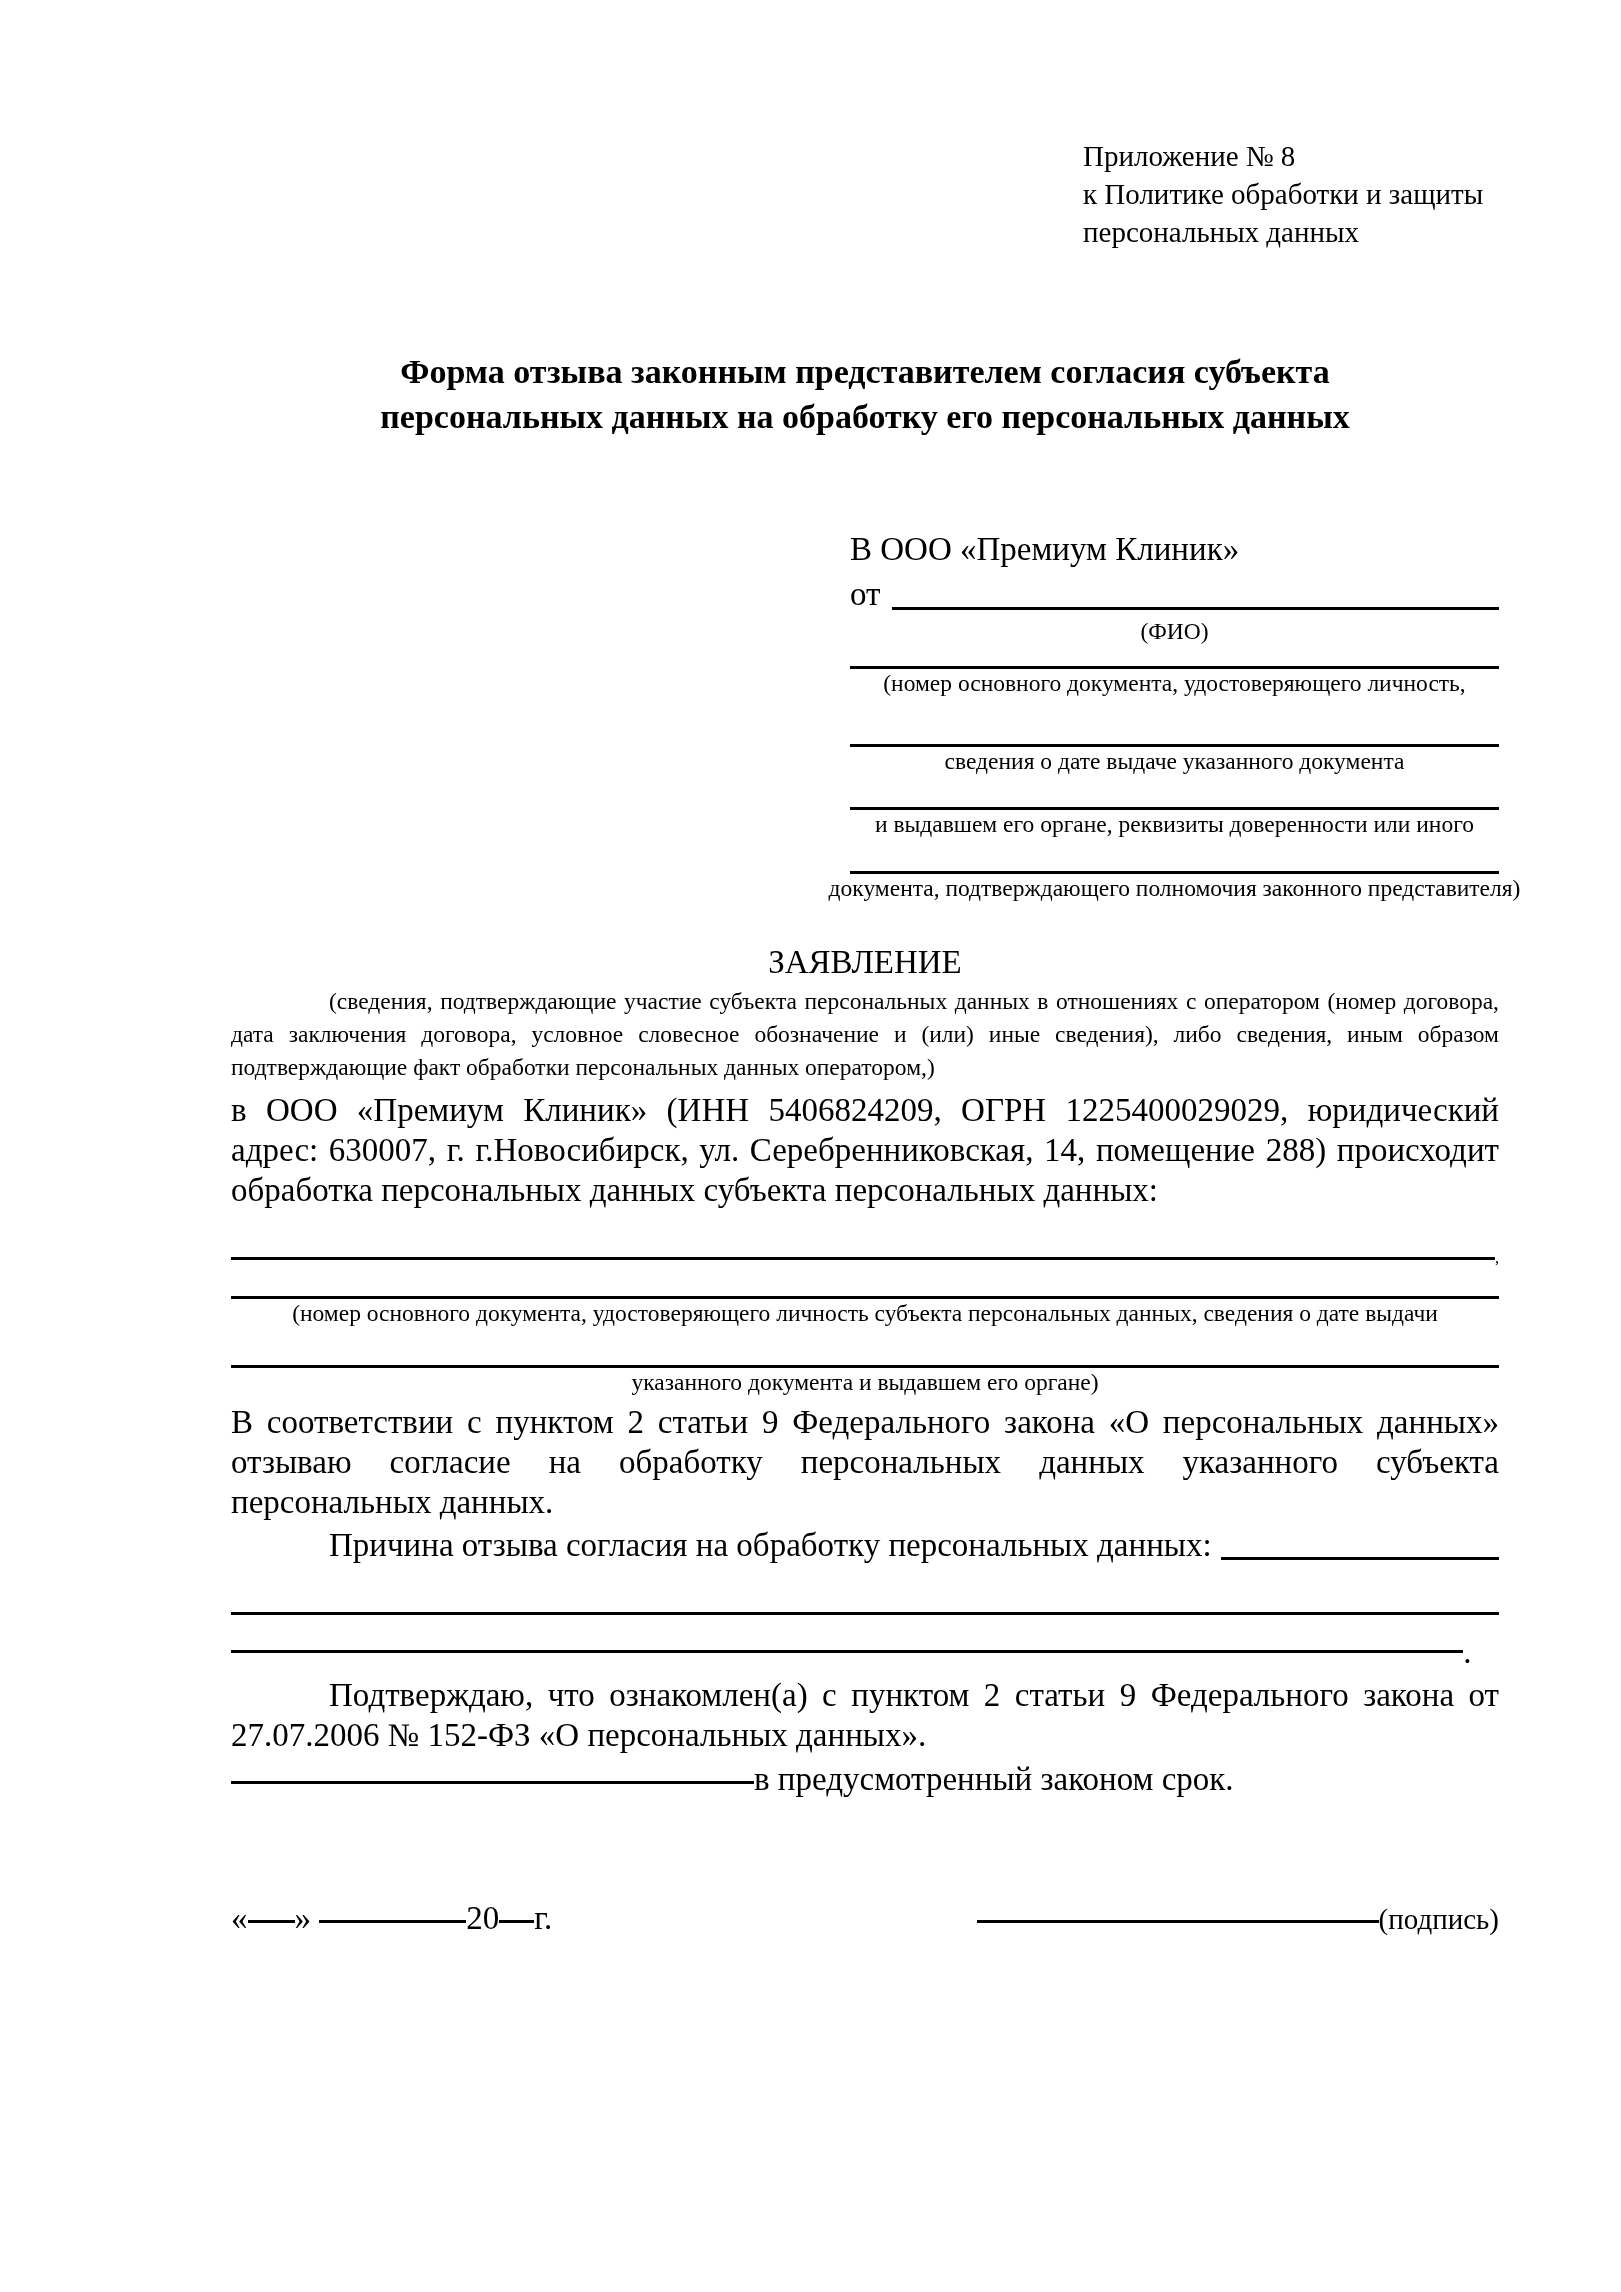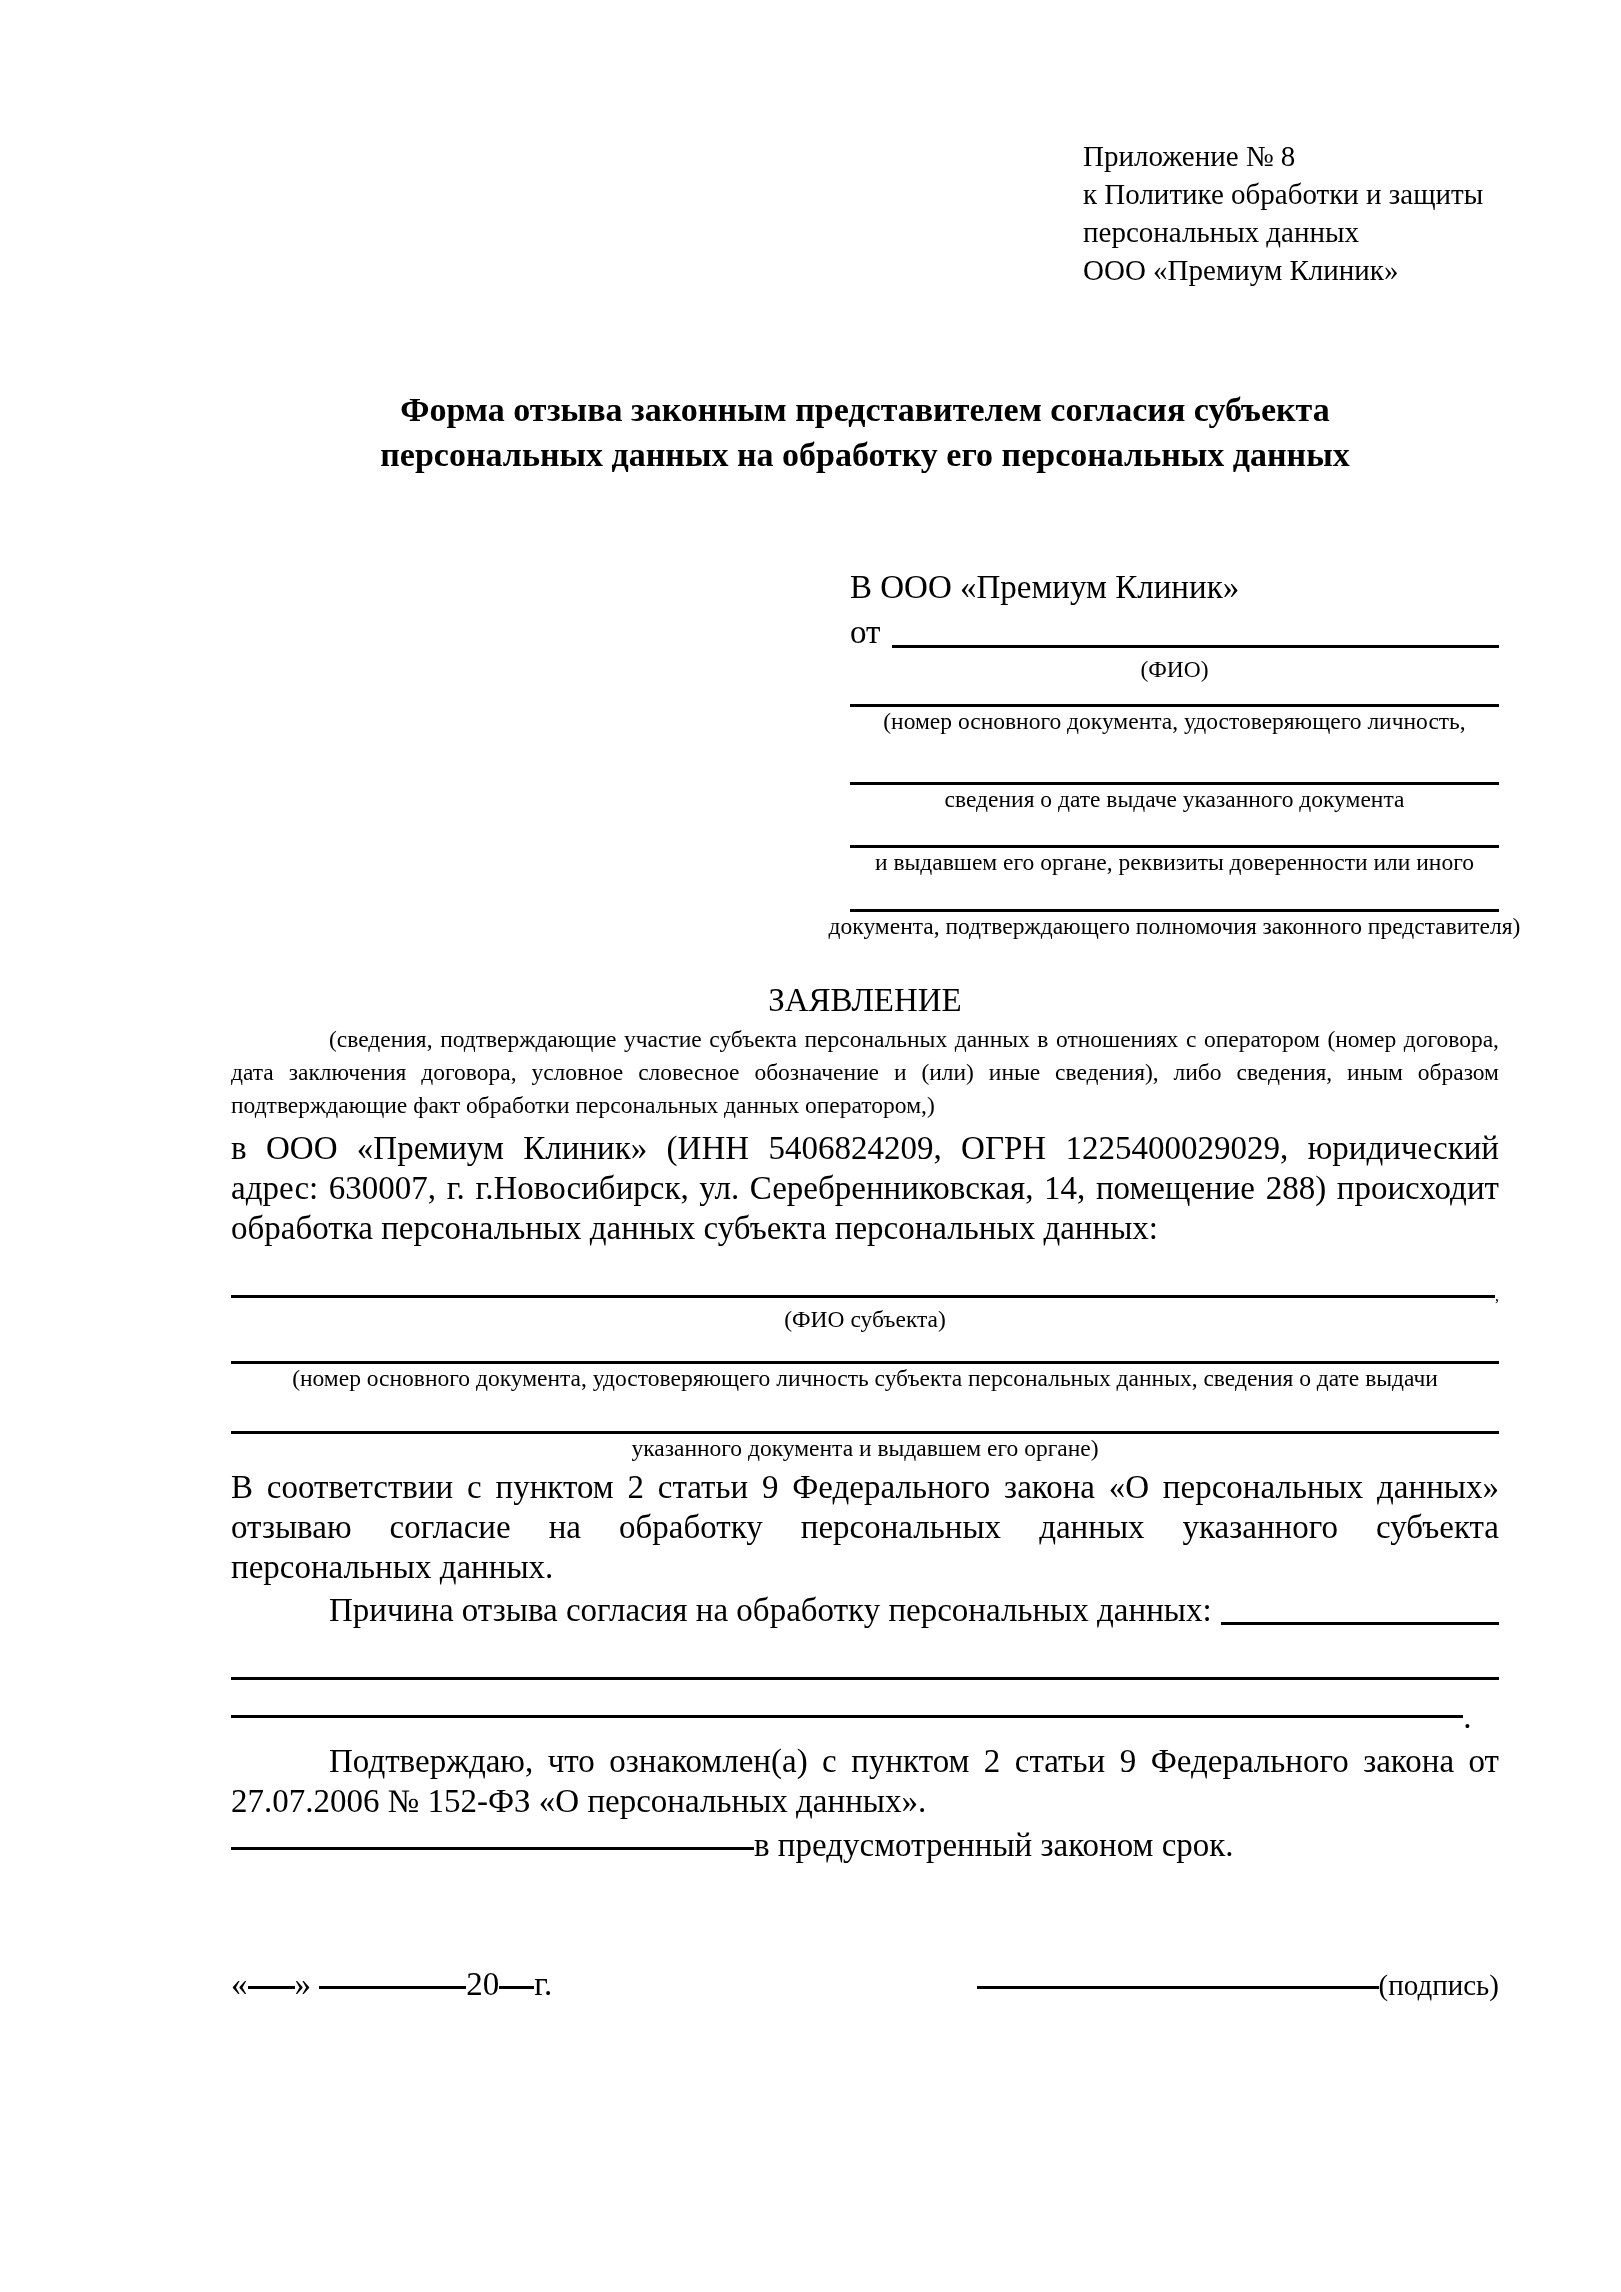--- a/index.html
+++ b/index.html
@@ -65,21 +65,20 @@
 </style>
 </head>
 <body>
 
 <div class="page">
 
   <div class="header-note">
     <div>Приложение № 8</div>
     <div>к Политике обработки и защиты</div>
     <div>персональных данных</div>
-    <div>ООО «Премиум Клиник»</div>
   </div>
 
   <div class="title">
     <div>Форма отзыва законным представителем согласия субъекта</div>
     <div>персональных данных на обработку его персональных данных</div>
   </div>
 
   <div class="addressee">
     <div class="to">В ООО «Премиум Клиник»</div>
     <div class="row from-row">
@@ -109,21 +108,20 @@
   <div class="heading">ЗАЯВЛЕНИЕ</div>
 
   <p class="small">(сведения, подтверждающие участие субъекта персональных данных в отношениях с оператором (номер договора, дата заключения договора, условное словесное обозначение и (или) иные сведения), либо сведения, иным образом подтверждающие факт обработки персональных данных оператором,)</p>
 
   <p class="para">в ООО «Премиум Клиник» (ИНН 5406824209, ОГРН 1225400029029, юридический адрес: 630007, г. г.Новосибирск, ул. Серебренниковская, 14, помещение 288) происходит обработка персональных данных субъекта персональных данных:</p>
 
   <div class="row mt40">
     <span class="fill"></span>
     <span>,</span>
   </div>
-  <div class="cap center">(ФИО субъекта)</div>
 
   <div class="rule full mt30"></div>
   <div class="cap center">(номер основного документа, удостоверяющего личность субъекта персональных данных, сведения о дате выдачи</div>
 
   <div class="rule full mt40"></div>
   <div class="cap center">указанного документа и выдавшем его органе)</div>
 
   <p class="para">В соответствии с пунктом 2 статьи 9 Федерального закона «О персональных данных» отзываю согласие на обработку персональных данных указанного субъекта персональных данных.</p>
 
   <div class="row reason-row">

